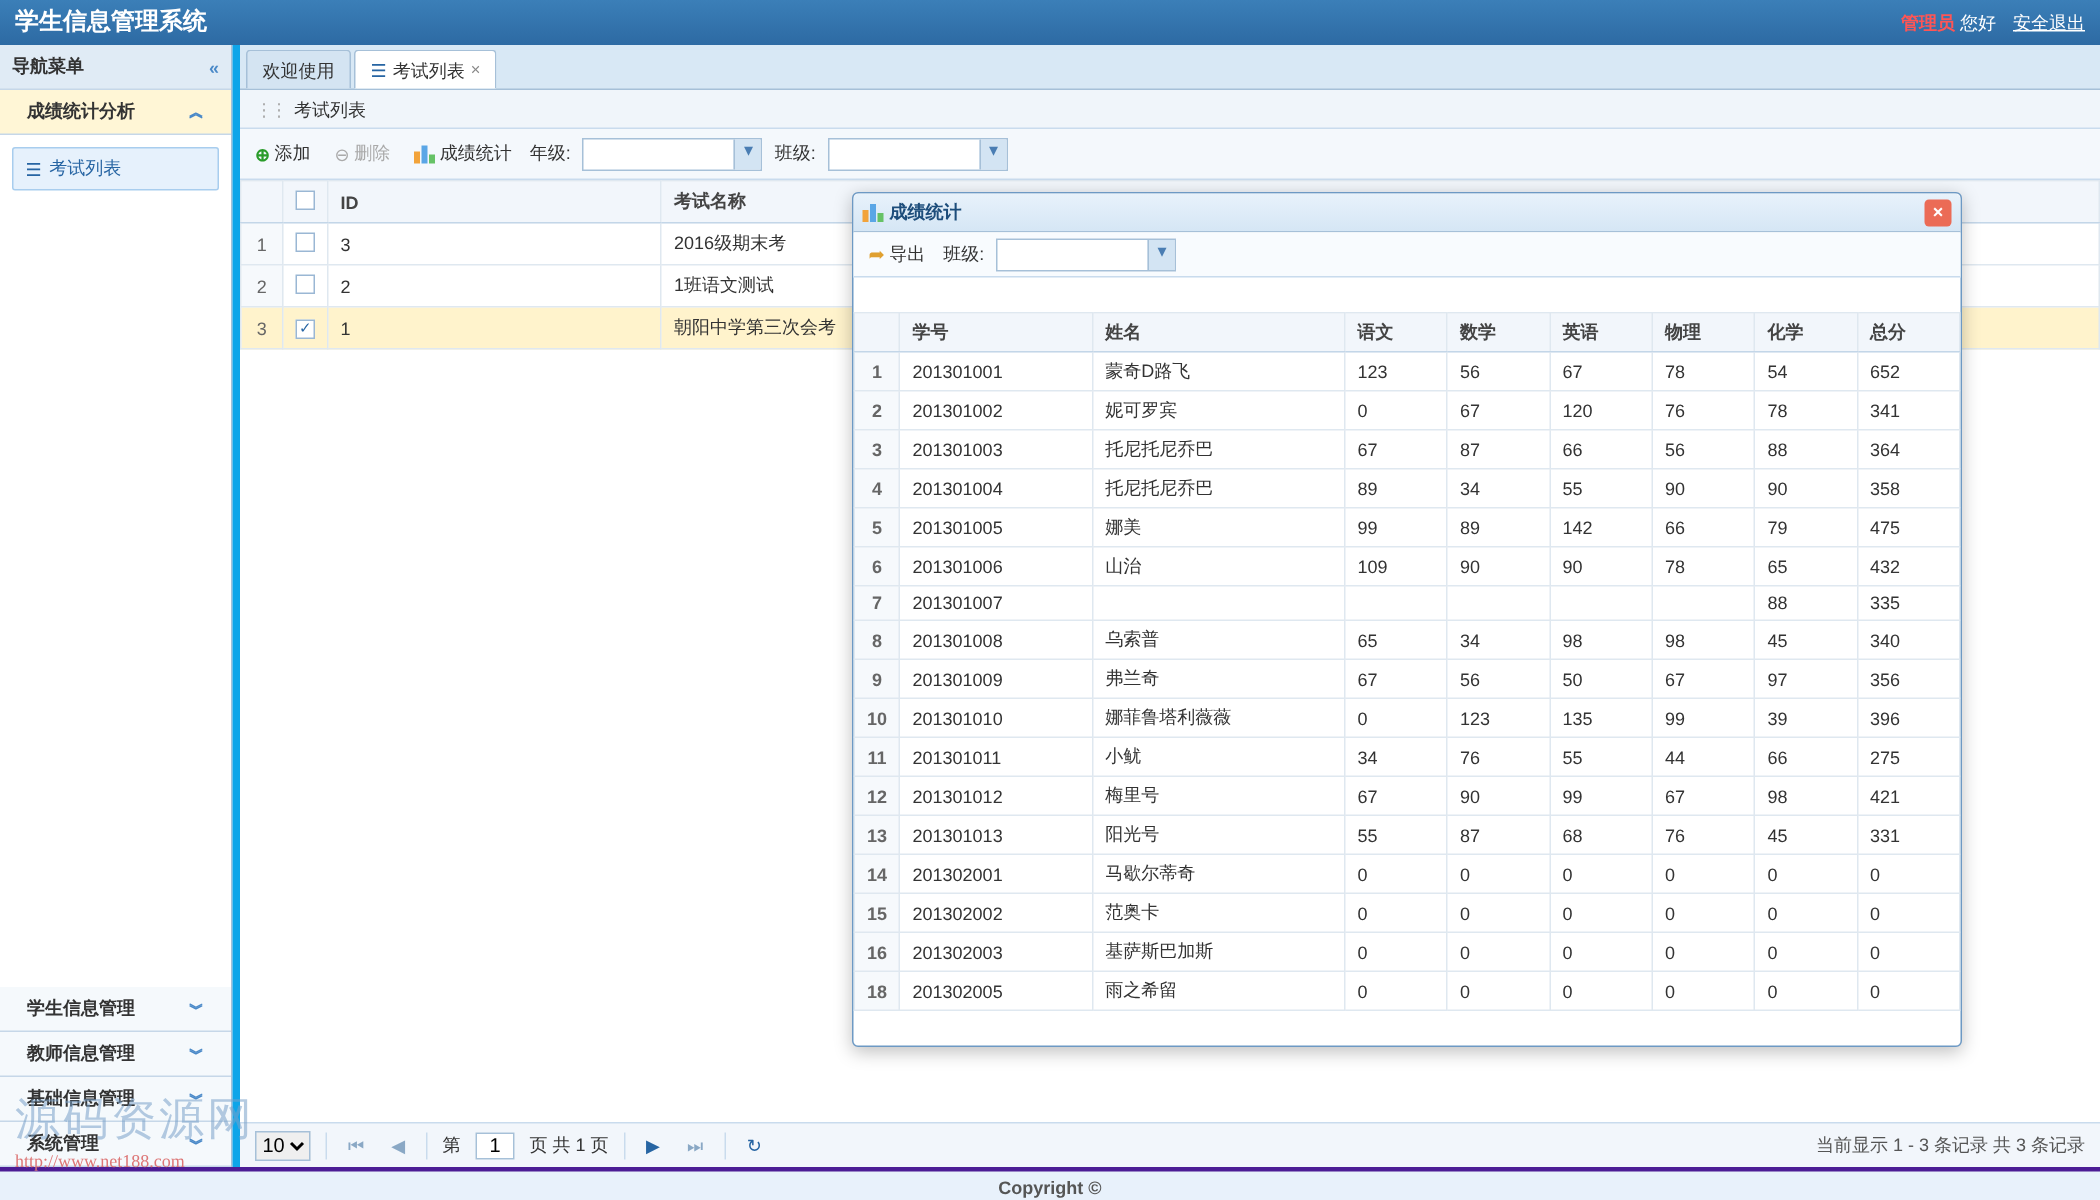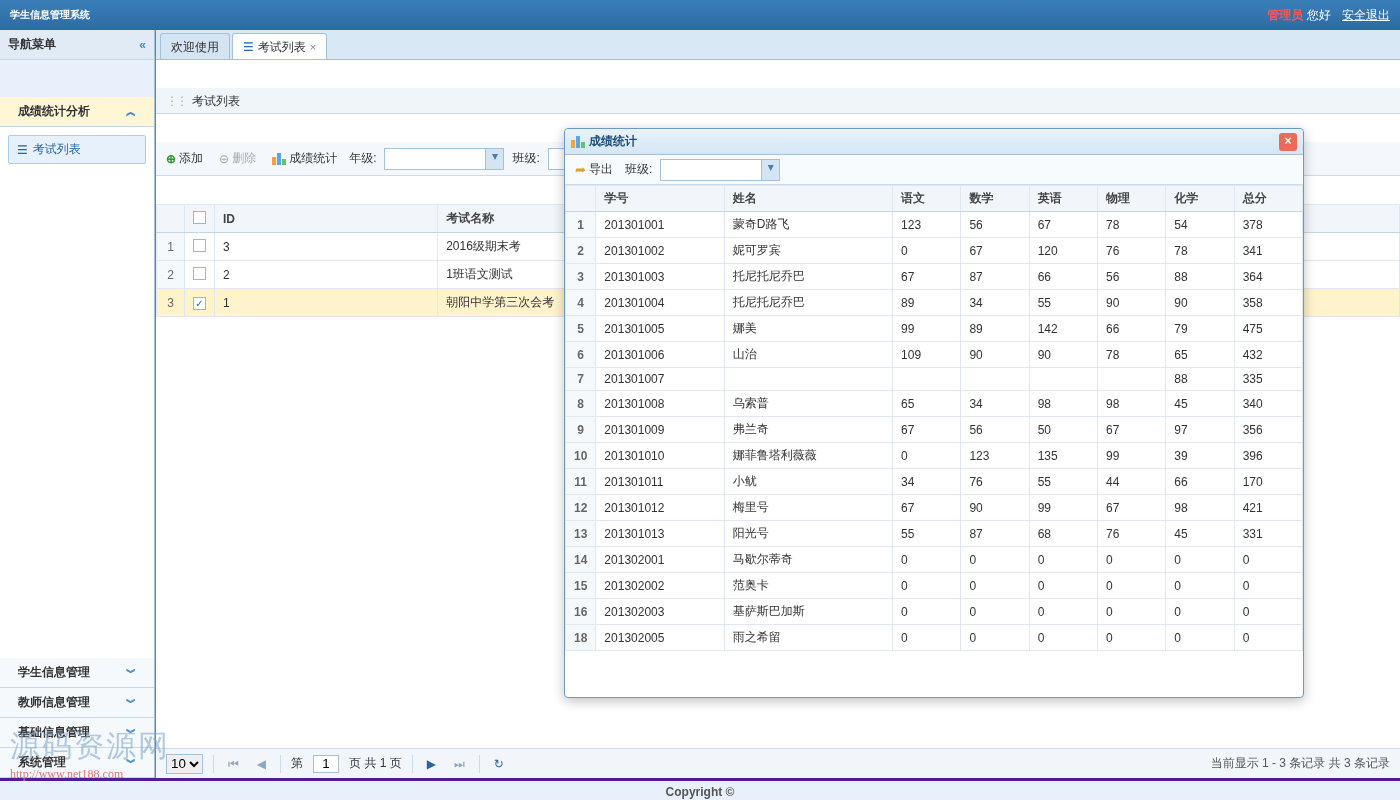--- a/index.html
+++ b/index.html
@@ -1,32 +1,32 @@
 <!DOCTYPE html>
 <html><head>
 <meta charset="utf-8">
 <style>
 * { box-sizing: border-box; margin: 0; padding: 0; }
 body { font-family: "Microsoft YaHei", Arial, sans-serif; font-size: 12px; background: #fff; color: #333; overflow: hidden; }
 .app-header { background: linear-gradient(#3b7fb8,#2d6aa3); height: 30px; line-height: 30px; padding: 0 10px; color: #fff; display: flex; justify-content: space-between; }
-.app-header .title { font-size: 10px; font-weight: bold; }
+.app-header .title { font-size: 16px; font-weight: bold; }
 .app-header .right a { color: #fff; text-decoration: underline; margin-left: 8px; }
 .app-header .right .user { color: #f55; font-weight: bold; }
 .layout { display: flex; height: calc(800px - 30px - 22px); }
 .sidebar { width: 155px; border-right: 1px solid #a6c0d8; background: #e8f1fb; display: flex; flex-direction: column; }
 .nav-head { background: #e0ebf5; border-bottom: 1px solid #c6d7e8; padding: 6px 8px; display: flex; justify-content: space-between; align-items: center; font-weight: bold; color: #333; }
 .nav-head .collapse { color: #4a89c8; font-weight: bold; }
 .accordion-hdr { background: #f5f9fc; border-bottom: 1px solid #c6d7e8; padding: 6px 18px; cursor: pointer; display: flex; justify-content: space-between; align-items: center; font-weight: bold; }
-.accordion-hdr.active { background: #fff6d6; margin-top: 37px; }
+.accordion-hdr.active { background: #fff6d6; }
 .accordion-hdr .arrow { color: #4a89c8; font-size: 10px; }
 .accordion-body { flex: 1; background: #fff; padding: 8px; }
 .tree-item { border: 1px solid #a8cdee; background: #e6f1fc; border-radius: 2px; padding: 5px 8px; color: #2765a3; cursor: pointer; display: flex; align-items: center; gap: 5px; }
 .tree-item .list-ic { color: #2765a3; }
 .accordion-bottom { margin-top: auto; }
-.main { flex: 1; display: flex; flex-direction: column; border-left: 1px solid #0ea5e9; position: relative; gap: 28px; }
+.main { flex: 1; display: flex; flex-direction: column; border-left: 5px solid #0ea5e9; position: relative; }
 .tabbar { height: 30px; background: #d8e8f5; border-bottom: 1px solid #a6c0d8; display: flex; align-items: flex-end; padding-left: 4px; }
 .tab { height: 26px; line-height: 26px; padding: 0 10px; border: 1px solid #a6c0d8; border-bottom: none; background: #d4e4f2; border-radius: 3px 3px 0 0; margin-right: 2px; cursor: pointer; display: flex; align-items: center; gap: 4px; }
 .tab.active { background: #fff; }
 .tab .close { color: #888; font-size: 11px; }
 .subhdr { height: 26px; line-height: 26px; background: #f0f5fa; border-bottom: 1px solid #c9dbed; padding-left: 10px; color: #333; display: flex; align-items: center; gap: 6px; }
 .toolbar { height: 34px; background: #f4f8fc; border-bottom: 1px solid #c9dbed; display: flex; align-items: center; padding: 0 6px; gap: 8px; }
 .tbtn { display: flex; align-items: center; gap: 3px; padding: 2px 4px; cursor: pointer; color: #333; }
 .tbtn.add .ic { color: #2a9c2a; font-weight: bold; }
 .tbtn.del { color: #aaa; }
 .sel { height: 22px; border: 1px solid #a6c0d8; background: #fff; width: 120px; position: relative; }
@@ -44,21 +44,21 @@
 .pager .pgbtn.active { color: #2765a3; }
 .pager input { width: 26px; height: 18px; text-align: center; border: 1px solid #a6c0d8; }
 .pager select { height: 20px; border: 1px solid #a6c0d8; }
 .pager .info { margin-left: auto; color: #555; }
 .footer { height: 22px; line-height: 22px; text-align: center; background: #e8f1fb; border-top: 3px solid #4c1d95; color: #555; font-weight: bold; }
 .dialog { position: absolute; left: 408px; top: 98px; width: 740px; height: 570px; border: 1px solid #6d99c4; border-radius: 4px; background: #fff; box-shadow: 0 3px 12px rgba(0,0,0,0.25); display: flex; flex-direction: column; }
 .dlg-hdr { height: 26px; background: linear-gradient(#e8f2fb,#d5e6f5); border-bottom: 1px solid #a6c0d8; display: flex; align-items: center; padding: 0 6px; border-radius: 4px 4px 0 0; }
 .dlg-hdr .ttl { display: flex; align-items: center; gap: 4px; font-weight: bold; color: #1d4d7b; }
 .dlg-hdr .close { margin-left: auto; width: 18px; height: 18px; background: #eb6b56; color: #fff; border-radius: 3px; text-align: center; line-height: 17px; cursor: pointer; font-weight: bold; }
 .dlg-tool { height: 30px; border-bottom: 1px solid #c9dbed; display: flex; align-items: center; padding: 0 6px; gap: 8px; background: #f8fbfe; }
-.dlg-body { flex: 1; overflow: hidden; display: flex; }
+.dlg-body { flex: 1; overflow: hidden; display: flex; align-items: center; }
 .dlg-table-wrap { flex: 1; overflow-y: auto; overflow-x: hidden; }
 .dlg-table th, .dlg-table td { font-size: 12px; padding: 4px 8px; white-space: nowrap; }
 .dlg-table td.idx { font-weight: bold; }
 .watermark { position: absolute; left: 10px; bottom: 18px; font-size: 30px; color: rgba(120,160,200,0.55); font-family: "SimHei"; pointer-events: none; letter-spacing: 2px; }
 .watermark .url { display: block; font-size: 12px; color: #d77; letter-spacing: 0; }
 .bar-ic { display: inline-block; width: 14px; height: 12px; position: relative; }
 .bar-ic::before, .bar-ic::after { content: ""; position: absolute; bottom: 0; width: 4px; }
 .bar-ic::before { left: 0; height: 8px; background: #f2a33a; }
 .bar-ic::after { left: 5px; height: 12px; background: #5aa6e6; }
 .bar-ic i { position: absolute; left: 10px; bottom: 0; width: 4px; height: 6px; background: #66c266; }
@@ -240,21 +240,21 @@
             <tbody id="dlg-rows">
                 <tr>
                   <td class="idx">1</td>
                   <td>201301001</td>
                   <td>蒙奇D路飞</td>
                   <td>123</td>
                   <td>56</td>
                   <td>67</td>
                   <td>78</td>
                   <td>54</td>
-                  <td>378</td>
+                  <td>652</td>
                 </tr>
                 <tr>
                   <td class="idx">2</td>
                   <td>201301002</td>
                   <td>妮可罗宾</td>
                   <td>0</td>
                   <td>67</td>
                   <td>120</td>
                   <td>76</td>
                   <td>78</td>
@@ -350,21 +350,21 @@
                 </tr>
                 <tr>
                   <td class="idx">11</td>
                   <td>201301011</td>
                   <td>小鱿</td>
                   <td>34</td>
                   <td>76</td>
                   <td>55</td>
                   <td>44</td>
                   <td>66</td>
-                  <td>170</td>
+                  <td>275</td>
                 </tr>
                 <tr>
                   <td class="idx">12</td>
                   <td>201301012</td>
                   <td>梅里号</td>
                   <td>67</td>
                   <td>90</td>
                   <td>99</td>
                   <td>67</td>
                   <td>98</td>

